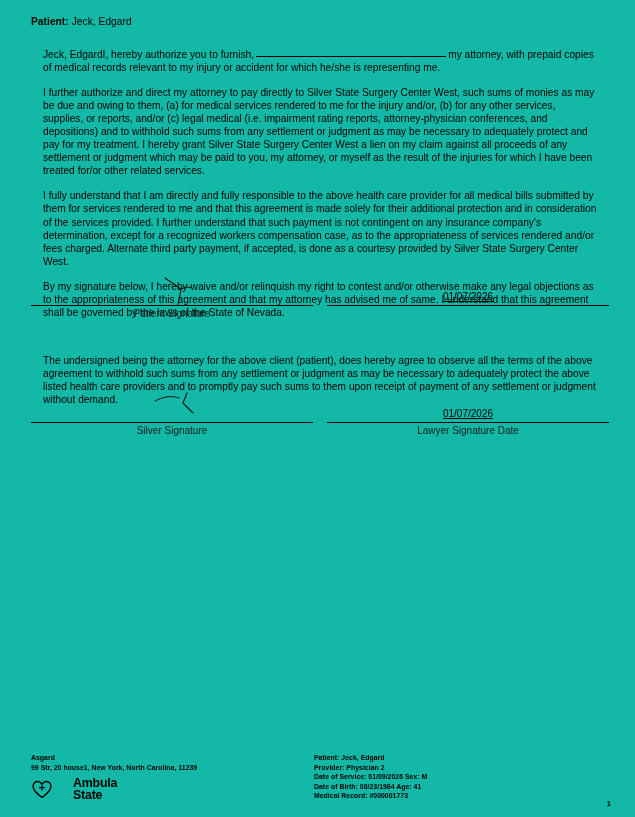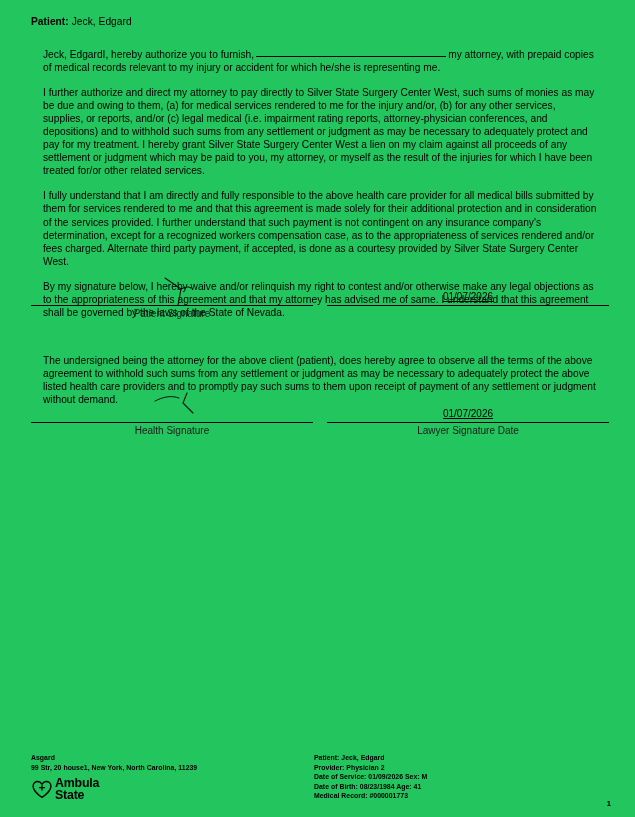--- a/index.html
+++ b/index.html
@@ -8,21 +8,21 @@
     background: #ffffff;
   }
   body {
     font-family: "Liberation Sans", sans-serif;
     color: #000000;
   }
   #page {
     position: relative;
     width: 635px;
     height: 817px;
-    background: #22c55e;
+    background: #14b8a6;
     overflow: hidden;
     box-sizing: border-box;
   }
 
   
   .patient-header {
     position: absolute;
     left: 31px;
     top: 16px;
     font-size: 10.2px;
@@ -100,21 +100,21 @@
     line-height: 9.6px;
     letter-spacing: 0.02px;
     white-space: nowrap;
   }
   .brand {
     position: absolute;
     left: 31px;
     top: 777px;
     display: flex;
     align-items: center;
-    gap: 2px;
+    gap: 20px;
   }
   .brand-mark { width: 22px; height: 20px; display: block; }
   .brand-text {
     font-size: 12.4px;
     font-weight: bold;
     line-height: 12.2px;
     letter-spacing: -0.2px;
   }
   .footer-right {
     position: absolute;
@@ -167,21 +167,21 @@
   </div>
 
   <div class="body-block" style="top:342px;">
     <p class="para">The undersigned being the attorney for the above client (patient), does hereby agree to observe all the terms of the above agreement to withhold such sums from any settlement or judgment as may be necessary to adequately protect the above listed health care providers and to promptly pay such sums to them upon receipt of payment of any settlement or judgment without demand.</p>
   </div>
 
   <div class="sig-section" style="top:405px;">
     <div class="sig-col">
       <div class="sig-value"></div>
       <div class="sig-rule"></div>
-      <div class="sig-caption">Health Signature</div>
+      <div class="sig-caption">Silver Signature</div>
       <svg class="ink" width="60" height="26" viewBox="0 0 60 26" style="left:122px; top:-14px;">
         <path d="M2 10 C10 6 18 4 26 7" fill="none" stroke="#111" stroke-width="1" stroke-linecap="round"></path>
         <path d="M34 2 L30 12 L40 22" fill="none" stroke="#111" stroke-width="1.1" stroke-linecap="round" stroke-linejoin="round"></path>
       </svg>
     </div>
     <div class="sig-col right">
       <div class="sig-value">01/07/2026</div>
       <div class="sig-rule"></div>
       <div class="sig-caption">Lawyer Signature Date</div>
     </div>

